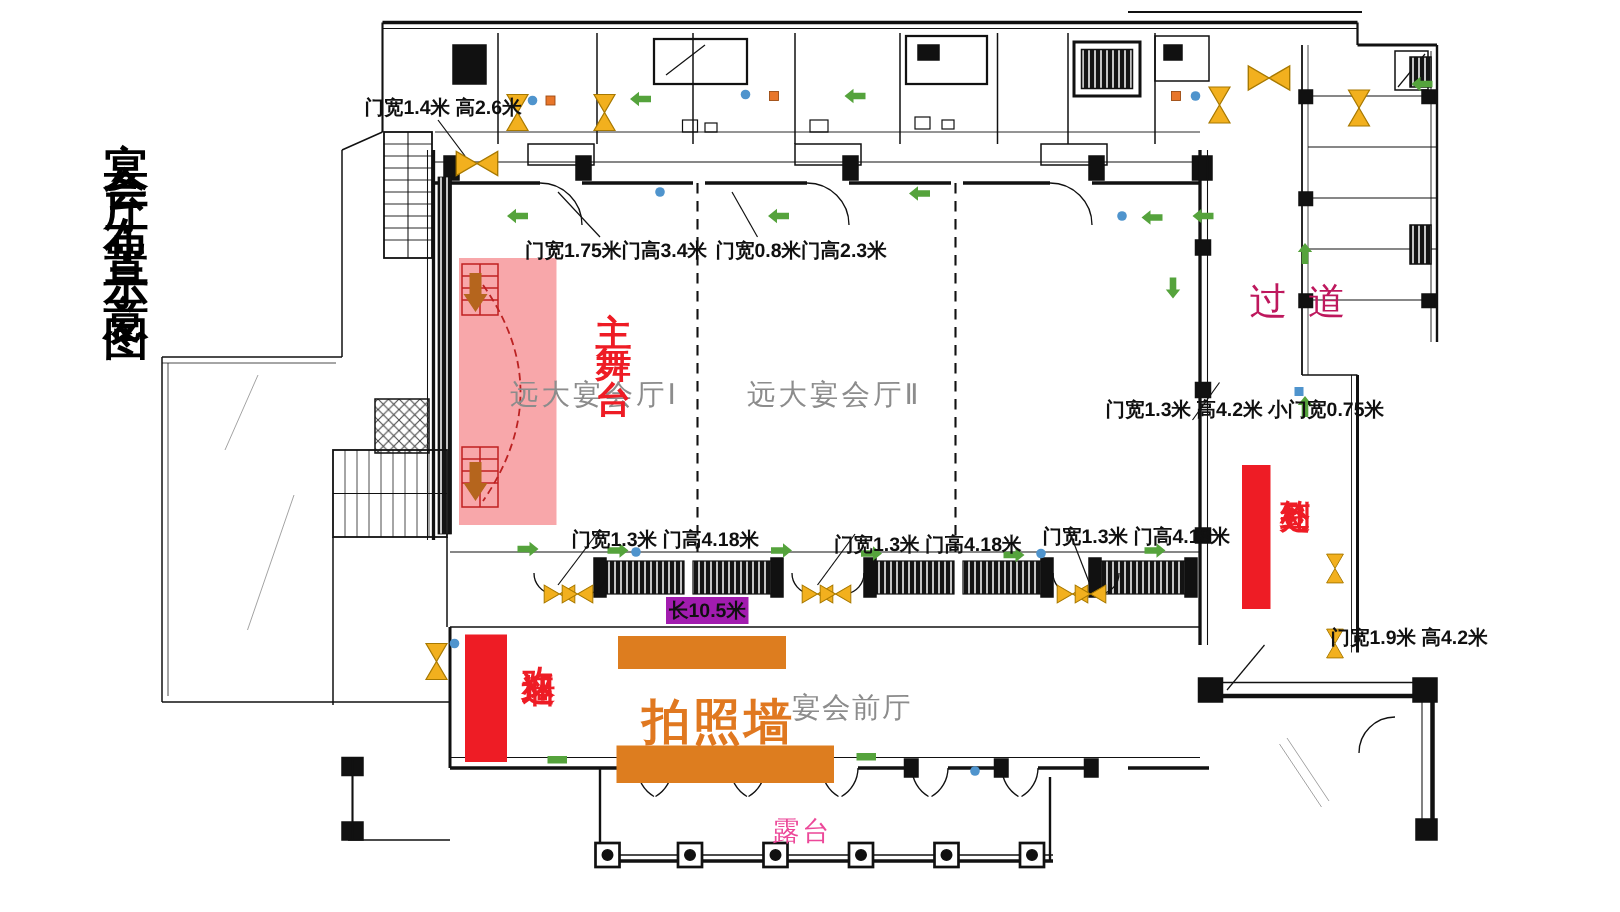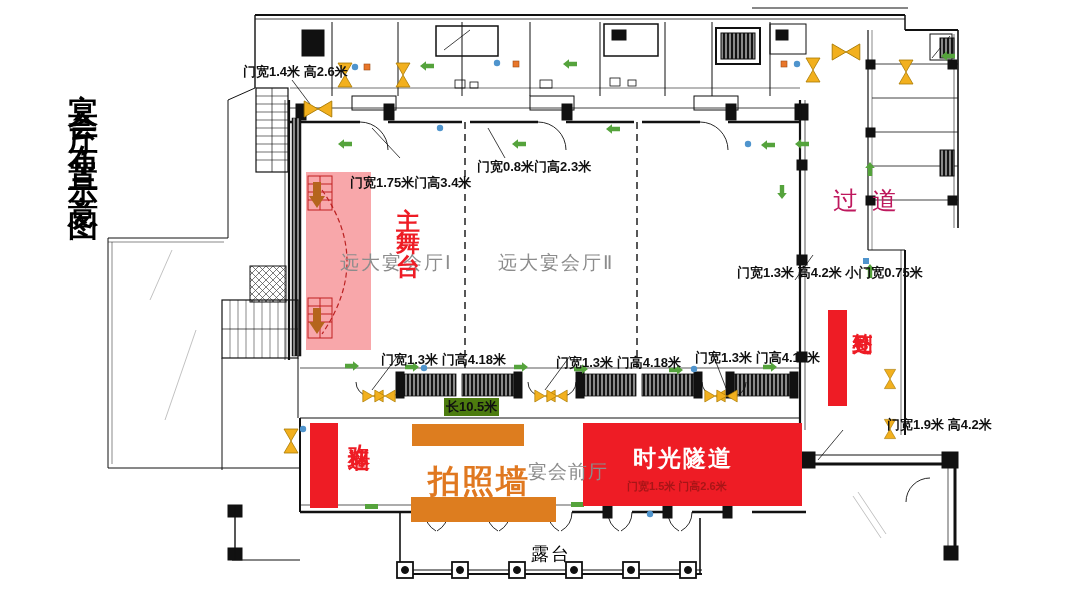--- a/index.html
+++ b/index.html
@@ -356,42 +356,38 @@
       <rect x="364" y="64" width="6" height="6" fill="#e8762a" stroke="#9c4a12" stroke-width="0.6"></rect>
       <rect x="513" y="61" width="6" height="6" fill="#e8762a" stroke="#9c4a12" stroke-width="0.6"></rect>
       <rect x="781" y="61" width="6" height="6" fill="#e8762a" stroke="#9c4a12" stroke-width="0.6"></rect>
     </g>
   </svg>
 
   <div class="bar red" style="left:310px;top:423px;width:28px;height:85px"></div>
   <div class="bar red" style="left:828px;top:310px;width:19px;height:96px"></div>
   <div class="bar orange" style="left:412px;top:424px;width:112px;height:22px"></div>
   <div class="bar orange" style="left:411px;top:497px;width:145px;height:25px"></div>
-  <div class="bar red" style="left:583px;top:423px;width:219px;height:83px">
-    <div class="abs tt-label" style="left:50px;top:20px">时光隧道</div>
-    <div class="abs tt-note" style="left:44px;top:56px">门宽1.5米 门高2.6米</div>
-  </div>
 
   <div class="abs side-title">宴会厅布置示意图</div>
 
   <div class="abs room-name" style="left:498px;top:250px">远大宴会厅Ⅱ</div>
   <div class="abs room-name" style="left:340px;top:250px">远大宴会厅Ⅰ</div>
 
   <div class="abs zone-name" style="left:833px;top:184px;font-size:25px;letter-spacing:14px;color:#be185d">过道</div>
   <div class="abs zone-name" style="left:528px;top:459px;font-size:19px;letter-spacing:1px;color:#8c8c8c">宴会前厅</div>
-  <div class="abs zone-name" style="left:531px;top:542px;font-size:18px;letter-spacing:2px;color:#000000">露台</div>
+  <div class="abs zone-name" style="left:515px;top:542px;font-size:18px;letter-spacing:2px;color:#ec4899">露台</div>
 
   <div class="v-red" style="left:392px;top:188px;font-size:24px;letter-spacing:23px">主舞台</div>
   <div class="v-red" style="left:344px;top:427px;font-size:22px;letter-spacing:2px">欢迎墙</div>
   <div class="v-red" style="left:850px;top:317px;font-size:20px;letter-spacing:1px">签到处</div>
   <div class="abs photo-label" style="left:428px;top:460px">拍照墙</div>
 
   <span class="dl" style="left:243px;top:63px">门宽1.4米 高2.6米</span>
-  <span class="dl" style="left:350px;top:174px">门宽1.75米门高3.4米</span>
+  <span class="dl" style="left:350px;top:158px">门宽1.75米门高3.4米</span>
   <span class="dl" style="left:477px;top:158px">门宽0.8米门高2.3米</span>
   <span class="dl" style="left:737px;top:264px">门宽1.3米 高4.2米 小门宽0.75米</span>
   <span class="dl" style="left:381px;top:351px">门宽1.3米 门高4.18米</span>
   <span class="dl" style="left:556px;top:354px">门宽1.3米 门高4.18米</span>
   <span class="dl" style="left:695px;top:349px">门宽1.3米 门高4.18米</span>
   <span class="dl" style="left:887px;top:416px">门宽1.9米 高4.2米</span>
-  <span class="dl" style="left:444px;top:398px;background:#4d7c0f;padding:0 2px">长10.5米</span>
+  <span class="dl" style="left:444px;top:398px;background:#a21caf;padding:0 2px">长10.5米</span>
 
 </div>
 
 </body></html>

